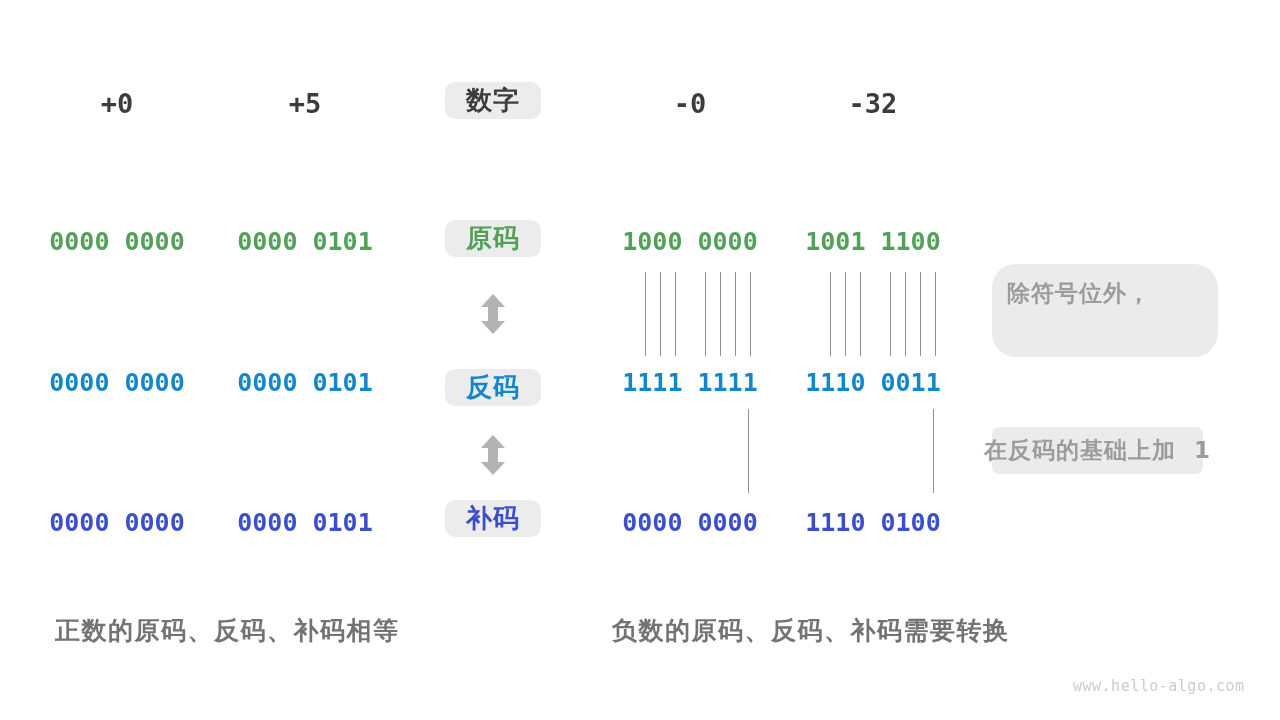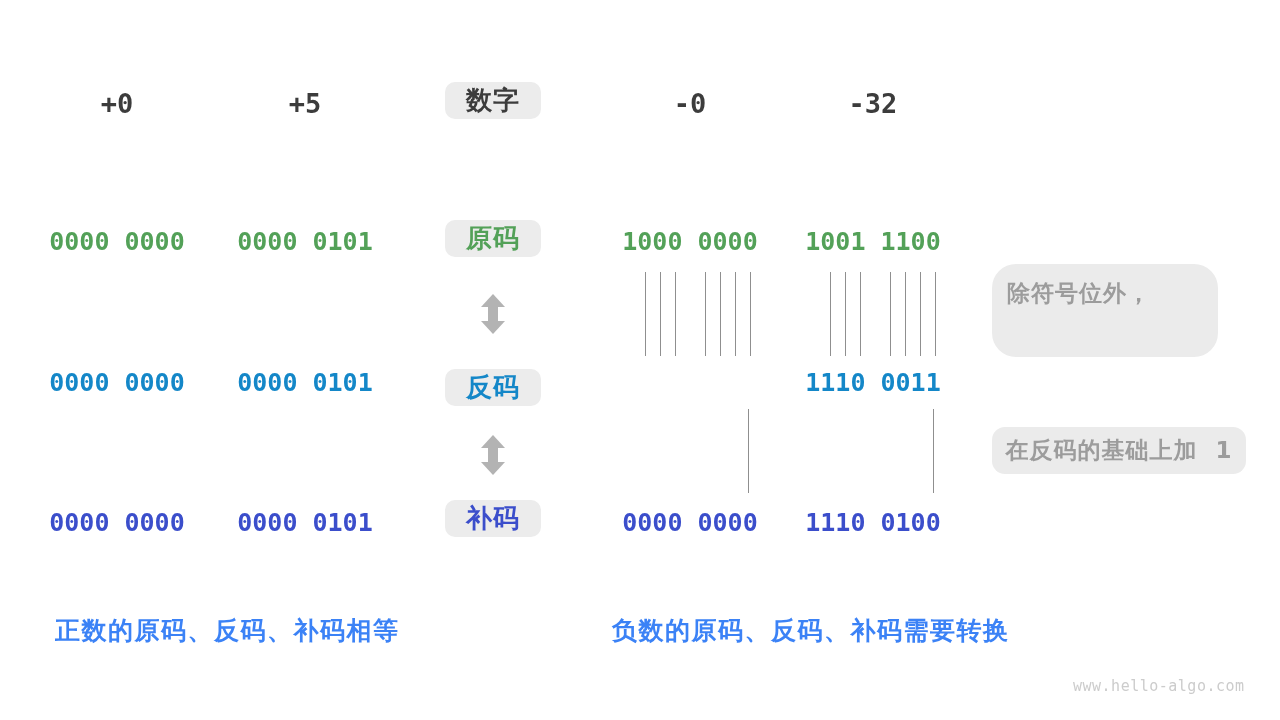--- a/index.html
+++ b/index.html
@@ -90,33 +90,33 @@
   .note-invert {
     left: 992px; top: 264px;
     width: 226px; height: 93px;
     border-radius: 24px;
     padding: 13px 0 0 15px;
     box-sizing: border-box;
     line-height: 33px;
   }
   .note-addone {
     left: 992px; top: 427px;
-    width: 254px; height: 47px;
-    border-radius: 13px;
+    width: 211px; height: 47px;
+    border-radius: 7px;
     display: flex;
     align-items: center;
     justify-content: center;
     white-space: pre;
   }
   .caption {
     position: absolute;
     top: 614px;
     height: 34px;
     line-height: 34px;
-    color: #3b82f6;
+    color: #737373;
     font-weight: bold;
     font-size: 25px;
     letter-spacing: 1.5px;
     white-space: pre;
   }
   .caption-pos { left: 55px; }
   .caption-neg { left: 612px; }
   .watermark {
     position: absolute;
     left: 1073px; top: 677px;
@@ -145,20 +145,21 @@
 
   <div class="arrow arrow1">
     <div class="tri-up"></div>
       <div class="shaft"></div>
       <div class="tri-down"></div>
   </div>
 
   <div class="cell blue col1 row2">0000 0000</div>
   <div class="cell blue col2 row2">0000 0101</div>
   <div class="tag tag2 blue">反码</div>
+  <div class="cell blue col3 row2">1111 1111</div>
   <div class="cell blue col4 row2">1110 0011</div>
 
   <div class="arrow arrow2">
     <div class="tri-up"></div>
       <div class="shaft"></div>
       <div class="tri-down"></div>
   </div>
 
   <div class="cell indigo col1 row3">0000 0000</div>
   <div class="cell indigo col2 row3">0000 0101</div>

